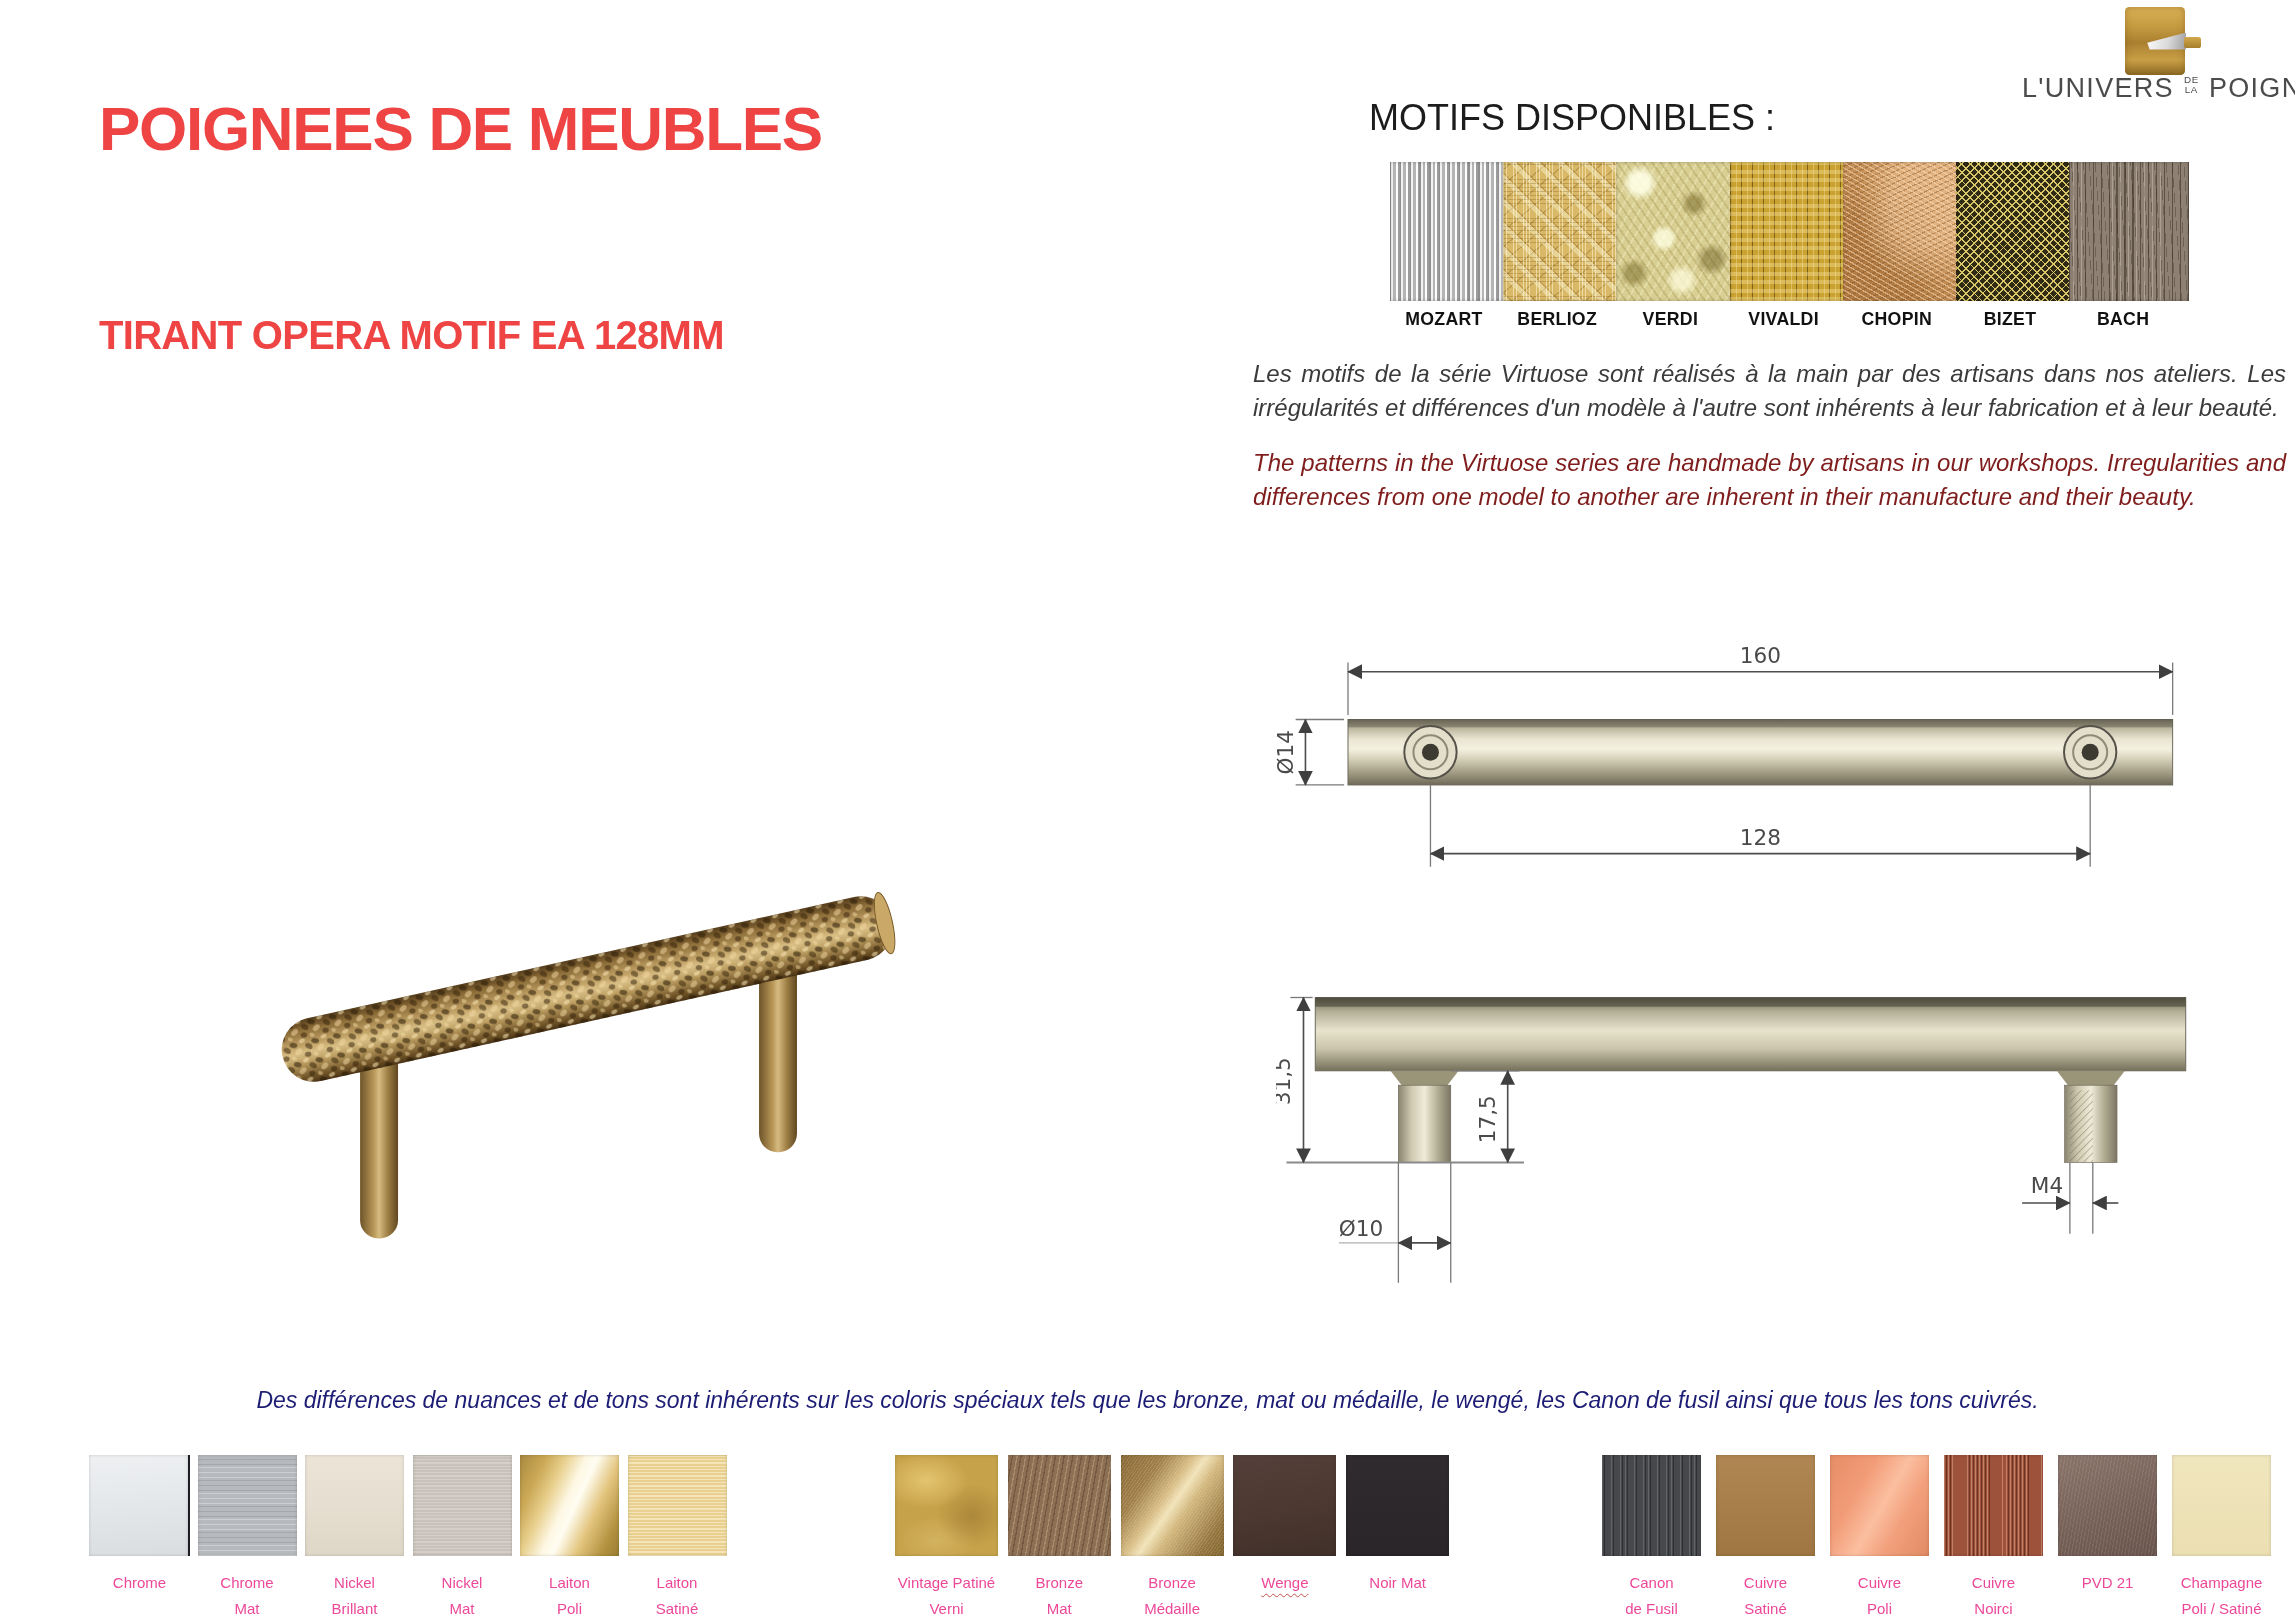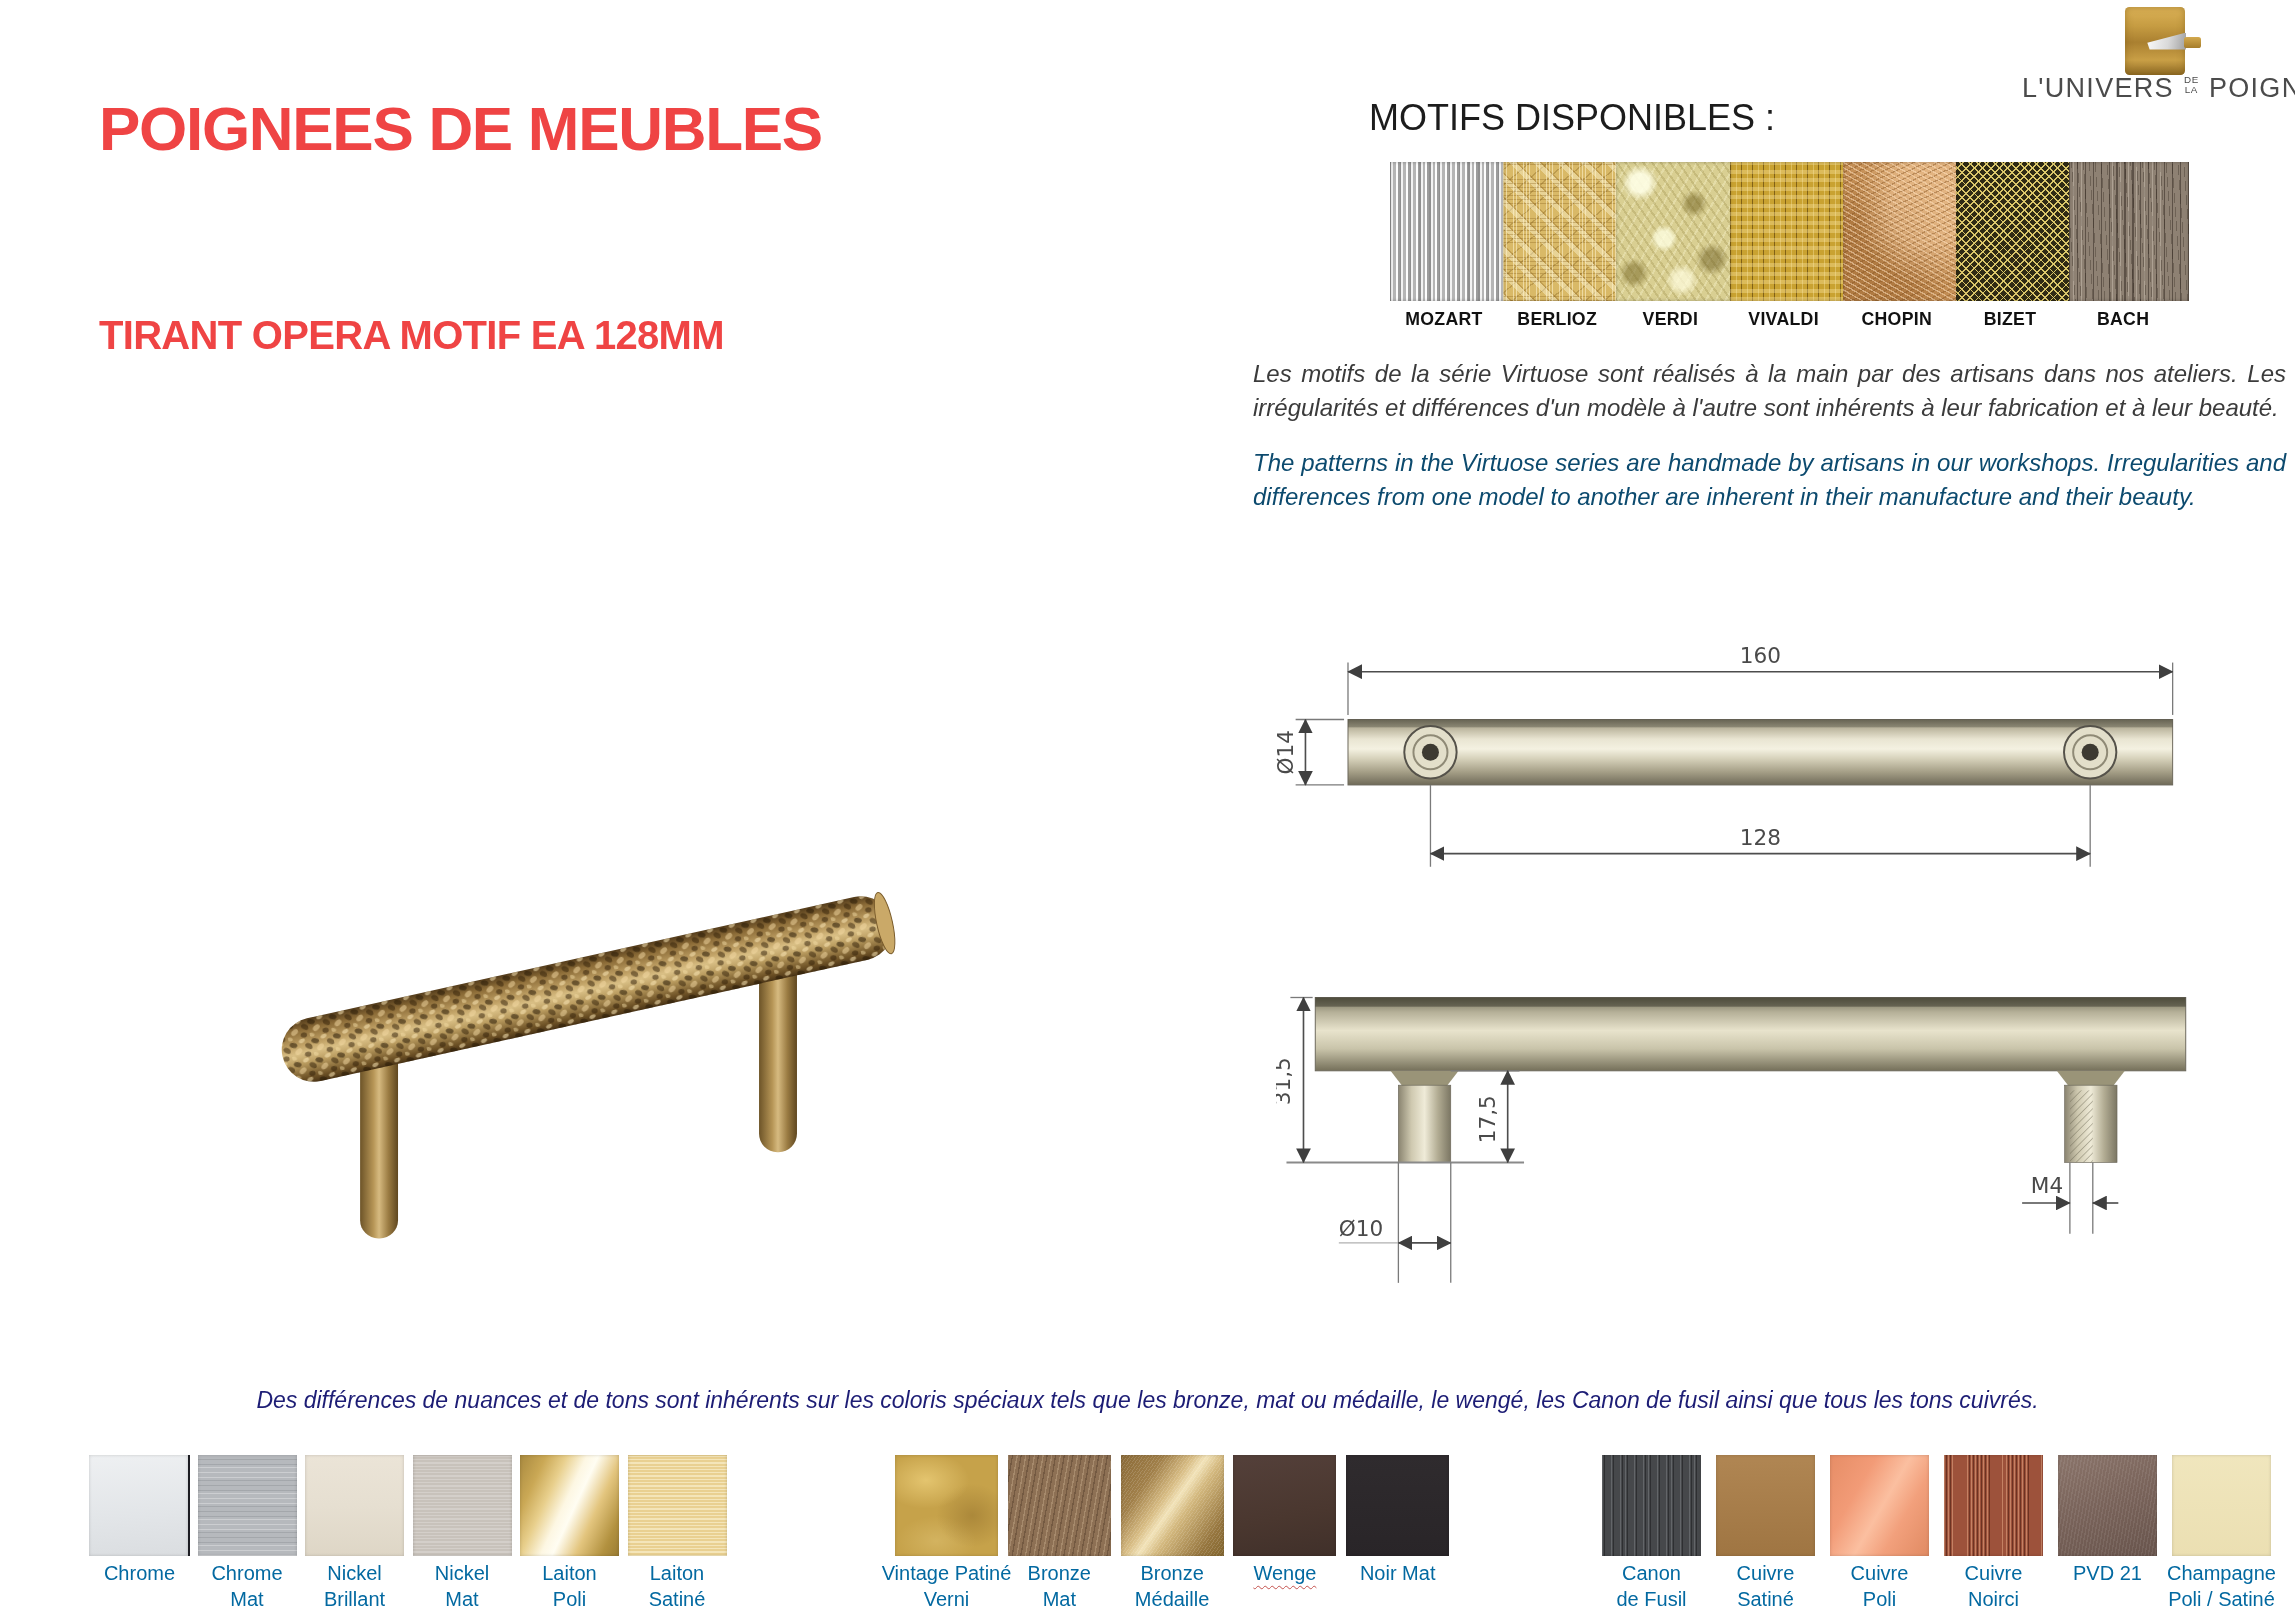--- a/index.html
+++ b/index.html
@@ -58,39 +58,39 @@
       repeating-linear-gradient(45deg, rgba(226,205,110,.95) 0 1.3px, transparent 1.3px 5.9px),
       repeating-linear-gradient(-45deg, rgba(226,205,110,.95) 0 1.3px, transparent 1.3px 5.9px); }
   .tex-bach { background-color:#8e8173; background-image:
       repeating-linear-gradient(90deg, rgba(45,35,28,.5) 0 1.3px, transparent 1.3px 3.9px, rgba(230,220,205,.35) 3.9px 4.6px, transparent 4.6px 7.9px),
       repeating-linear-gradient(86deg, rgba(50,40,30,.35) 0 0.7px, transparent 0.7px 5.9px); }
 
   
   .desc { position:absolute; left:1253px; width:1033px; margin:0; font-style:italic;
           font-size:24px; line-height:34px; text-align:justify; }
   .desc-fr { top:357px; color:#3b3b3b; }
-  .desc-en { top:446px; color:#0c4a6e; }
+  .desc-en { top:446px; color:#7f1d1d; }
 
   
   .svg-abs { position:absolute; }
   .dim-text { font-family:"DejaVu Sans", sans-serif; font-size:33px; fill:#4a4a4a; }
 
   
   .finish-note { position:absolute; left:68px; top:1387px; width:2159px; margin:0; text-align:center;
                  font-style:italic; font-size:23px; color:#1d1d75; }
 
   
   .finish-group { position:absolute; top:1455px; display:flex; }
   .fg1 { left:90px;  gap:8.5px; }
   .fg2 { left:895px; gap:9.8px; }
   .fg3 { left:1602px; gap:15px; }
   .finish-item  { display:flex; flex-direction:column; align-items:center; }
   .fg1 .finish-item{ width:99px; } .fg2 .finish-item{ width:103px; } .fg3 .finish-item{ width:99px; }
   .finish-swatch { width:100%; height:101px; box-shadow:inset 0 0 3.3px rgba(0,0,0,.18); }
-  .finish-label { margin-top:4px; font-size:20px; line-height:26px; color:#0369a1;
+  .finish-label { margin-top:14px; font-size:15px; line-height:26px; color:#ec4899;
                   text-align:center; white-space:pre-line; width:144px; }
   .squiggle { text-decoration:underline; text-decoration-style:wavy; text-decoration-color:#c4524e;
               text-decoration-thickness:1.3px; text-underline-offset:4.6px; }
 
   .fin-chrome { background:linear-gradient(175deg,#eef0f2 0%,#e2e5e8 60%,#dadde0 100%); border-right:2.6px solid #1c1c22; }
   .fin-chrome-mat { background:#b6b9bd; background-image:repeating-linear-gradient(0deg, rgba(255,255,255,.3) 0 0.7px, transparent 0.7px 2.6px, rgba(90,95,100,.2) 2.6px 3.3px, transparent 3.3px 5.2px); }
   .fin-nickel-brillant { background:linear-gradient(180deg,#ebe4d7 0%,#e6dfd1 50%,#ded6c6 100%); }
   .fin-nickel-mat { background:#c8c2bb; background-image:repeating-linear-gradient(0deg, rgba(255,255,255,.22) 0 1.3px, transparent 1.3px 3.3px); }
   .fin-laiton-poli { background:linear-gradient(115deg,#a8893f 0%,#caa855 18%,#e8cf8c 32%,#fdf7e3 46%,#fffdf2 54%,#e3c57e 70%,#b2913f 88%,#9a7c33 100%); }
   .fin-laiton-satine { background:#e9d091; background-image:repeating-linear-gradient(0deg, rgba(255,250,225,.5) 0 1.3px, transparent 1.3px 3.3px); }

